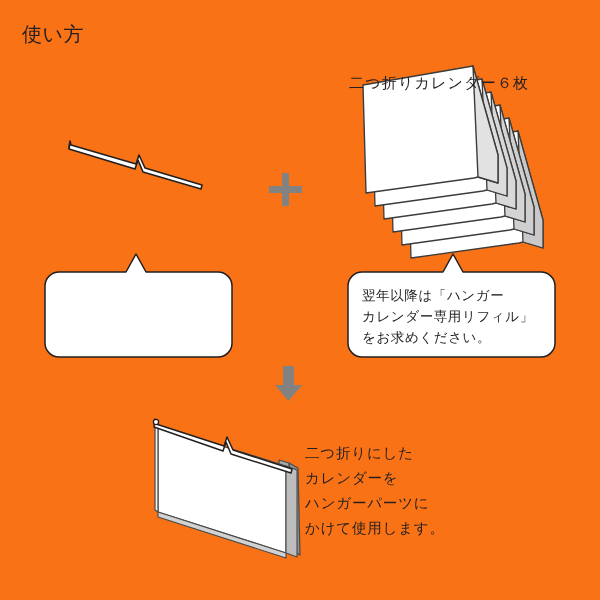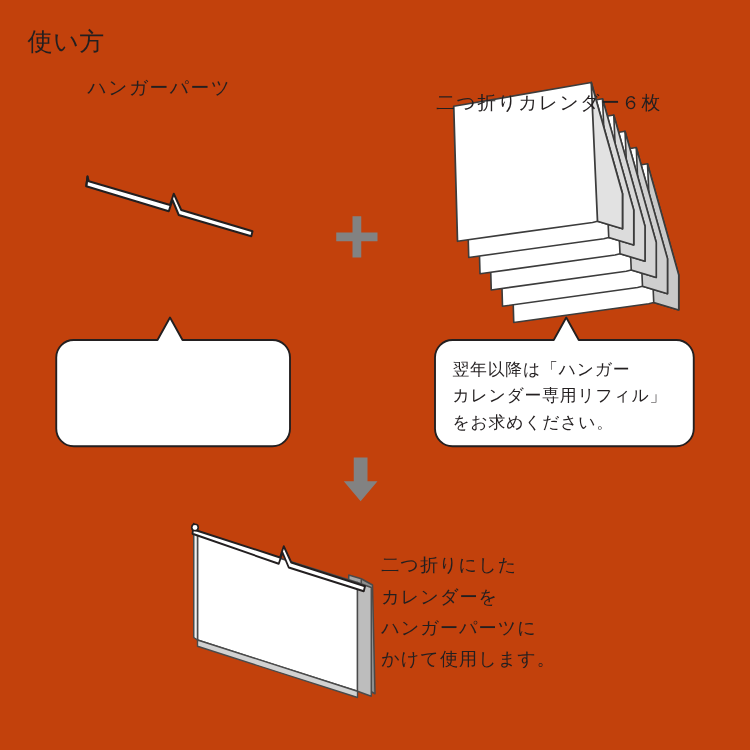--- a/index.html
+++ b/index.html
@@ -5,21 +5,21 @@
 <style>
   html, body {
     margin: 0;
     padding: 0;
     background: #ffffff;
   }
   #page {
     position: relative;
     width: 600px;
     height: 600px;
-    background: #c2410c;
+    background: #f97316;
     overflow: hidden;
     font-family: "Liberation Sans", "DejaVu Sans", sans-serif;
     color: #231f20;
   }
   .txt {
     position: absolute;
     white-space: pre;
     line-height: 1.42;
     color: #231f20;
   }
@@ -152,21 +152,20 @@
 
     <path d="M 362,272 L 443,272 L 453,254 L 463,272 L 541,272
              A 14,14 0 0 1 555,286 L 555,343
              A 14,14 0 0 1 541,357 L 362,357
              A 14,14 0 0 1 348,343 L 348,286
              A 14,14 0 0 1 362,272 Z" fill="#ffffff" stroke="#231f20" stroke-width="1.5" stroke-linejoin="round"></path>
   </svg>
 
   <div class="txt" id="page-title">使い方</div>
 
-  <div class="txt" id="heading-hanger">ハンガーパーツ</div>
 
   <div class="txt" id="heading-calendar">二つ折りカレンダー６枚</div>
 
 
   <div class="txt bubble-text" id="bubble-text-right">翌年以降は「ハンガー
 カレンダー専用リフィル」
 をお求めください。</div>
 
   <div class="txt" id="caption-bottom">二つ折りにした
 カレンダーを

